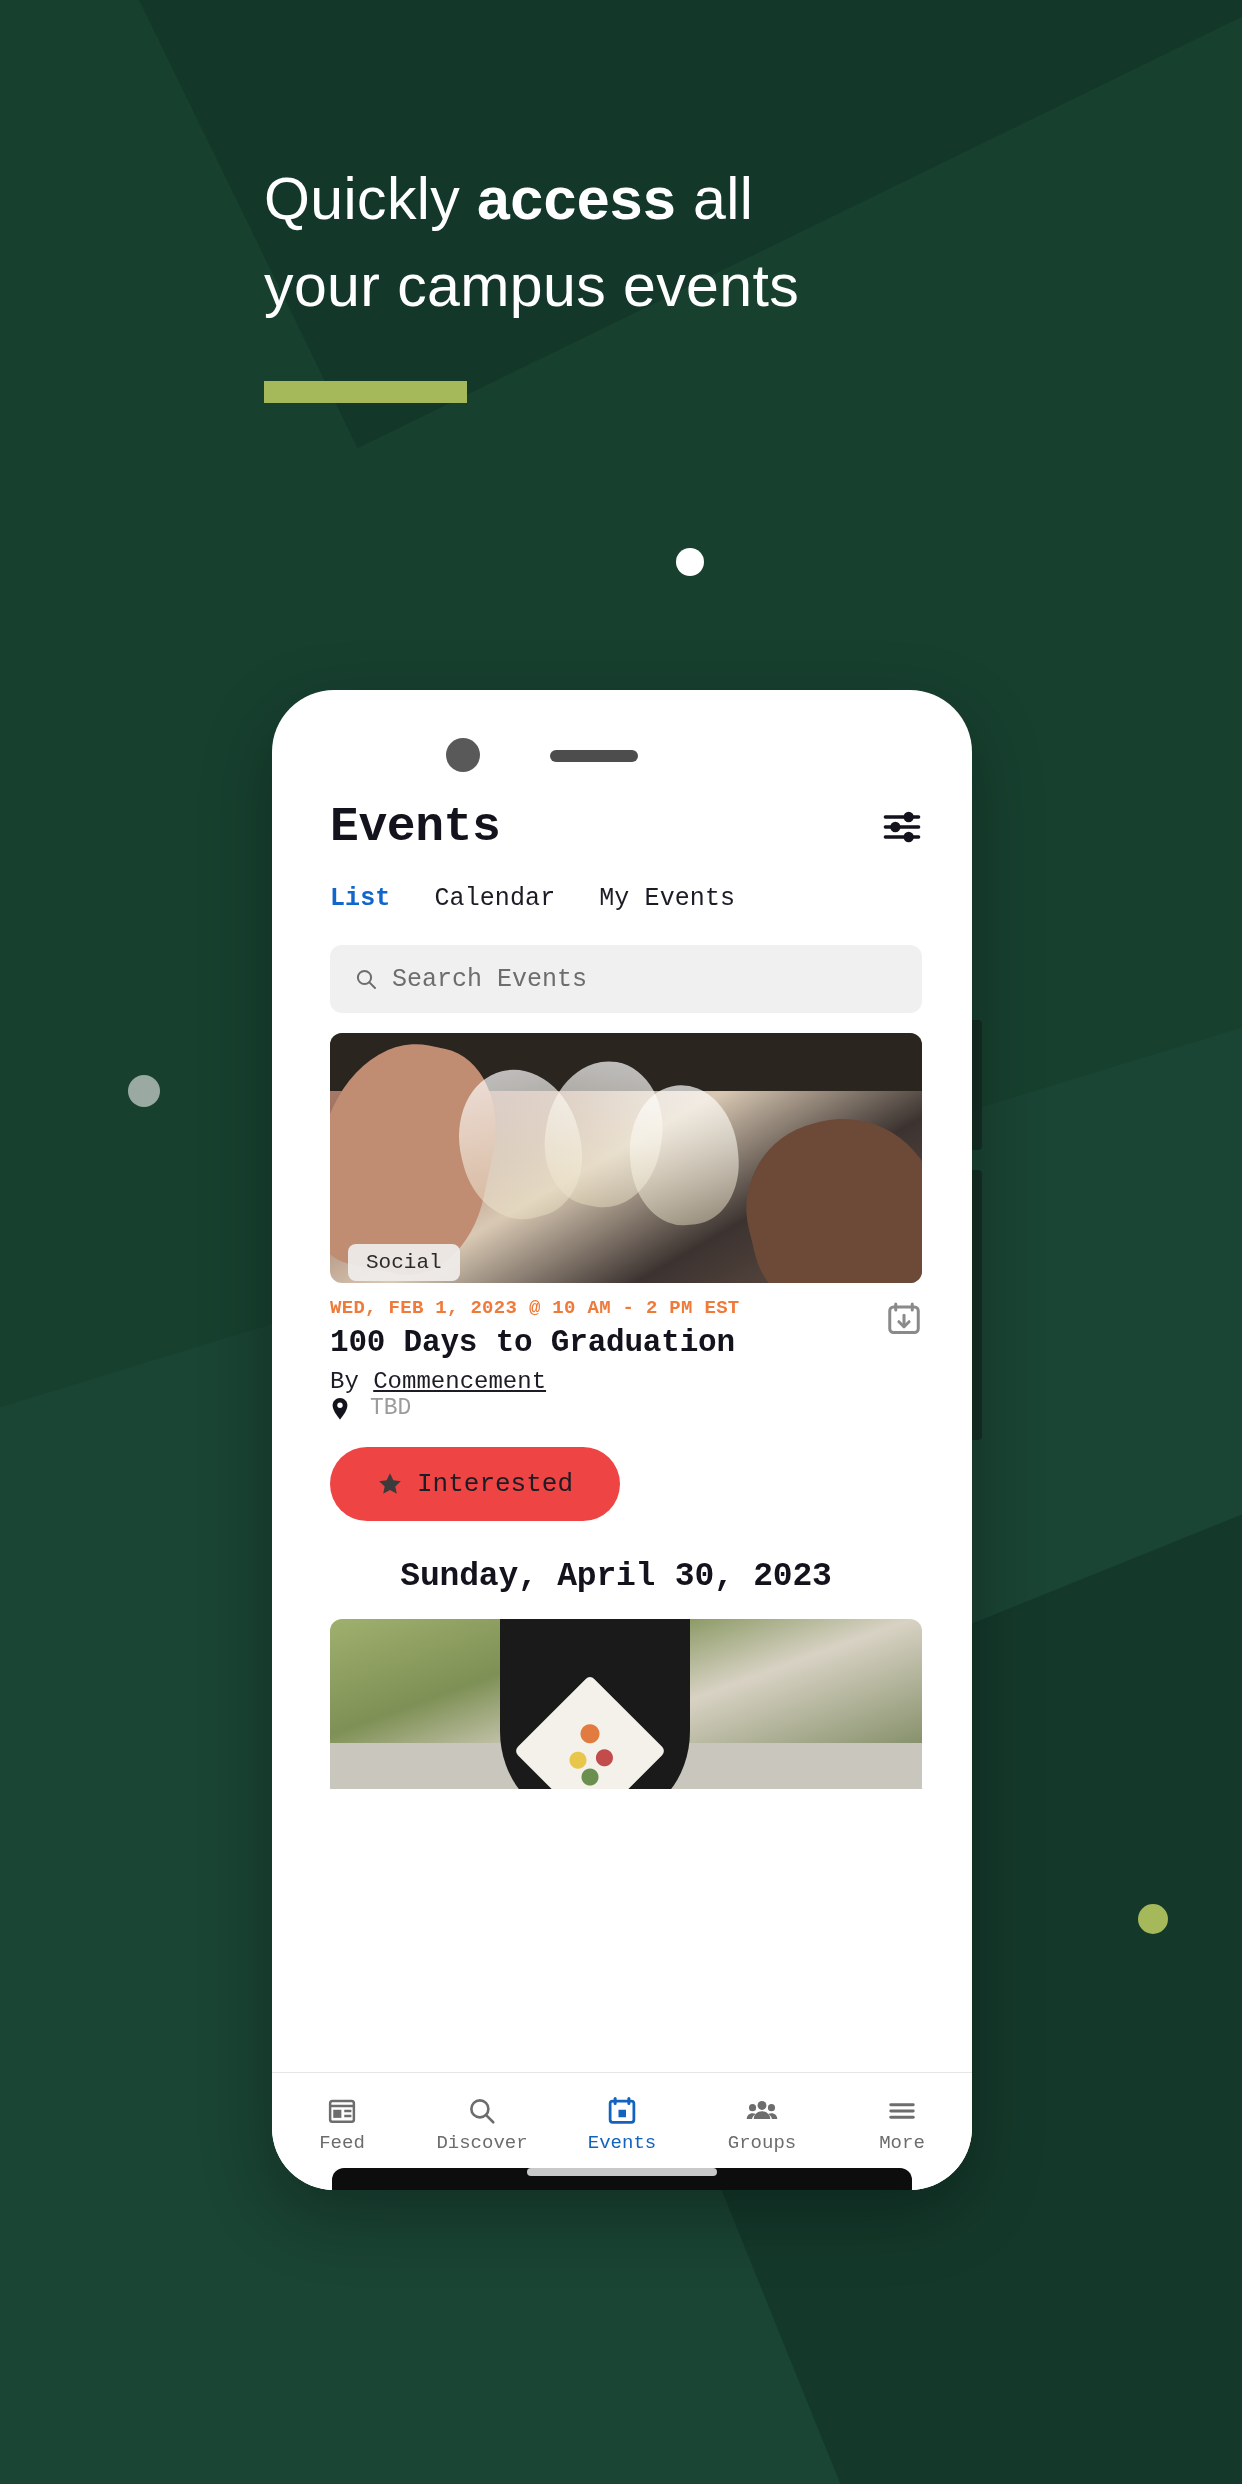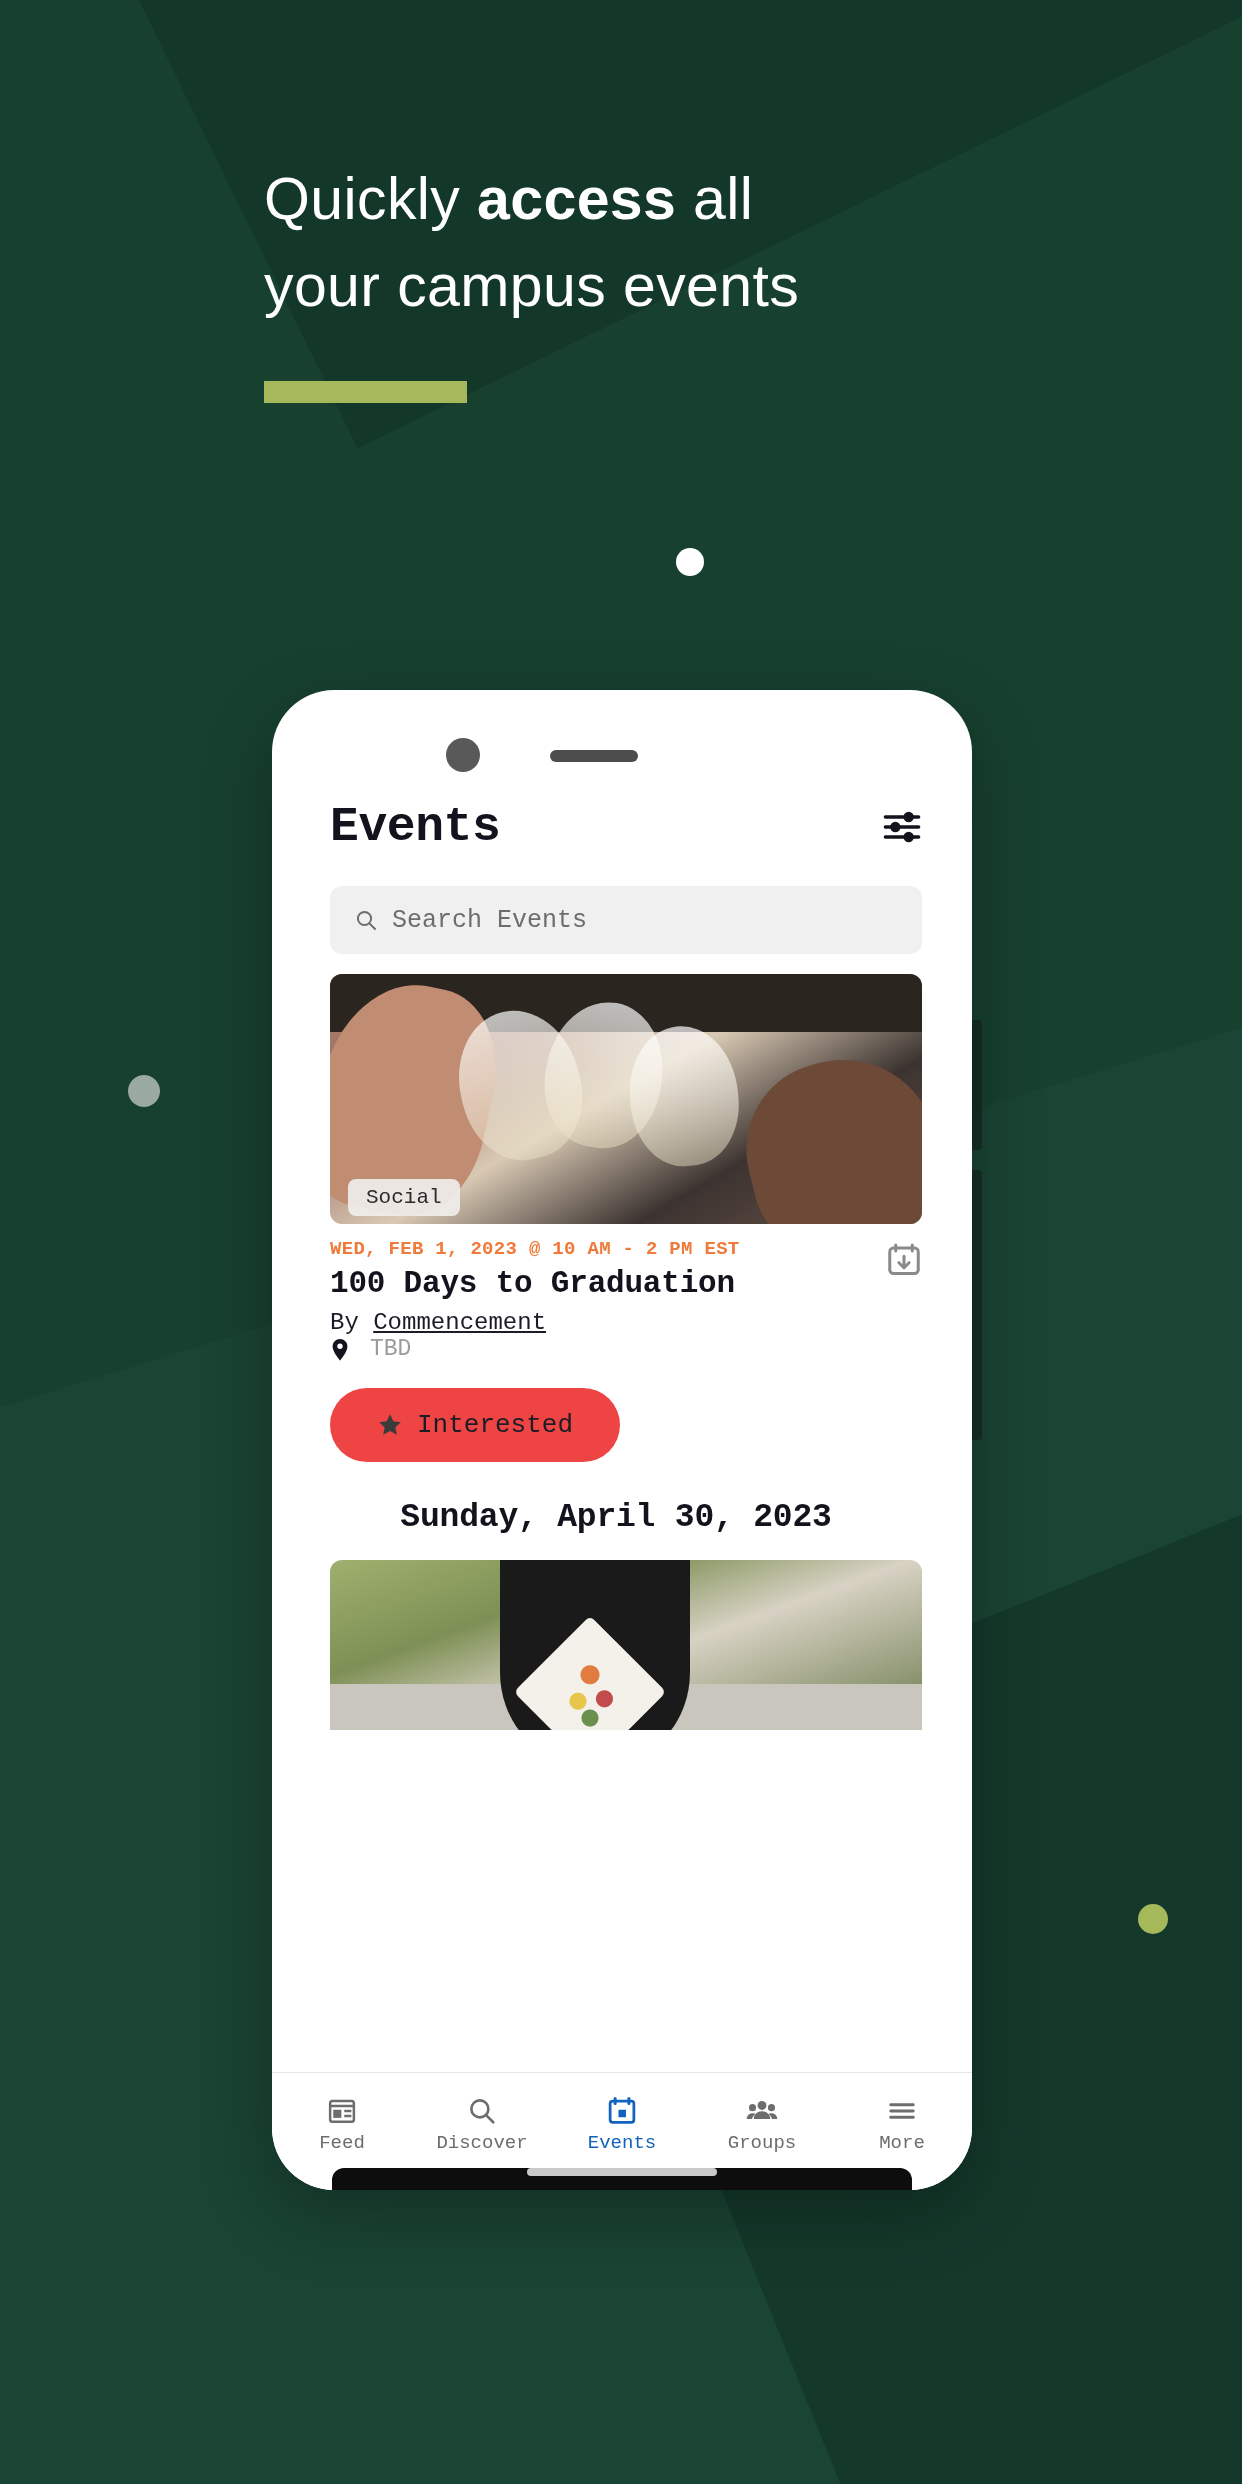--- a/index.html
+++ b/index.html
@@ -122,21 +122,21 @@
   .g1 { left:130px; top:36px; width:120px; height:150px; transform:rotate(-14deg); }
   .g2 { left:216px; top:28px; width:116px; height:146px; transform:rotate(10deg); }
   .g3 { left:300px; top:52px; width:108px; height:140px; transform:rotate(-6deg); }
   .hand-l { position:absolute; left:-10px; top:10px; width:170px; height:230px;
     background:#c08d73; border-radius:50% 40% 40% 30%; transform:rotate(12deg); }
   .hand-r { position:absolute; right:-16px; top:86px; width:190px; height:190px;
     background:#6d4a38; border-radius:46% 50% 40% 40%; transform:rotate(-14deg); }
   .img-dark { position:absolute; left:0; right:0; top:0; height:58px; background:#2b2520; }
 
   .badge {
-    position:absolute; left:18px; bottom:8px;
+    position:absolute; left:18px; bottom:2px;
     background:rgba(240,238,236,.92); color:#2b2b2b;
     font-size:21px; padding:7px 18px; border-radius:8px;
   }
 
   .meta-row { display:flex; align-items:flex-start; justify-content:space-between; margin-top:14px; }
   .event-time {
     font-size:19px; font-weight:700; color:#ef7a3a; letter-spacing:0.3px;
   }
   .event-title {
     font-size:31px; font-weight:700; color:#12131c; margin-top:6px; letter-spacing:-0.2px;
@@ -227,20 +227,25 @@
         <svg class="filter-icon" viewBox="0 0 24 20">
           <line x1="2" y1="4" x2="22" y2="4" stroke="#12131c" stroke-width="2" stroke-linecap="round"></line>
           <line x1="2" y1="10" x2="22" y2="10" stroke="#12131c" stroke-width="2" stroke-linecap="round"></line>
           <line x1="2" y1="16" x2="22" y2="16" stroke="#12131c" stroke-width="2" stroke-linecap="round"></line>
           <circle cx="16" cy="4" r="3.1" fill="#12131c"></circle>
           <circle cx="8" cy="10" r="3.1" fill="#12131c"></circle>
           <circle cx="16" cy="16" r="3.1" fill="#12131c"></circle>
         </svg>
       </div>
 
+      <div class="tabs">
+        <div class="tab active">List</div>
+        <div class="tab">Calendar</div>
+        <div class="tab">My Events</div>
+      </div>
 
       <div class="searchbar">
         <svg width="24" height="24" viewBox="0 0 24 24">
           <circle cx="10.5" cy="10.5" r="6.6" fill="none" stroke="#6d6d6d" stroke-width="2"></circle>
           <line x1="15.4" y1="15.4" x2="21" y2="21" stroke="#6d6d6d" stroke-width="2" stroke-linecap="round"></line>
         </svg>
         <div class="search-ph">Search Events</div>
       </div>
 
 

